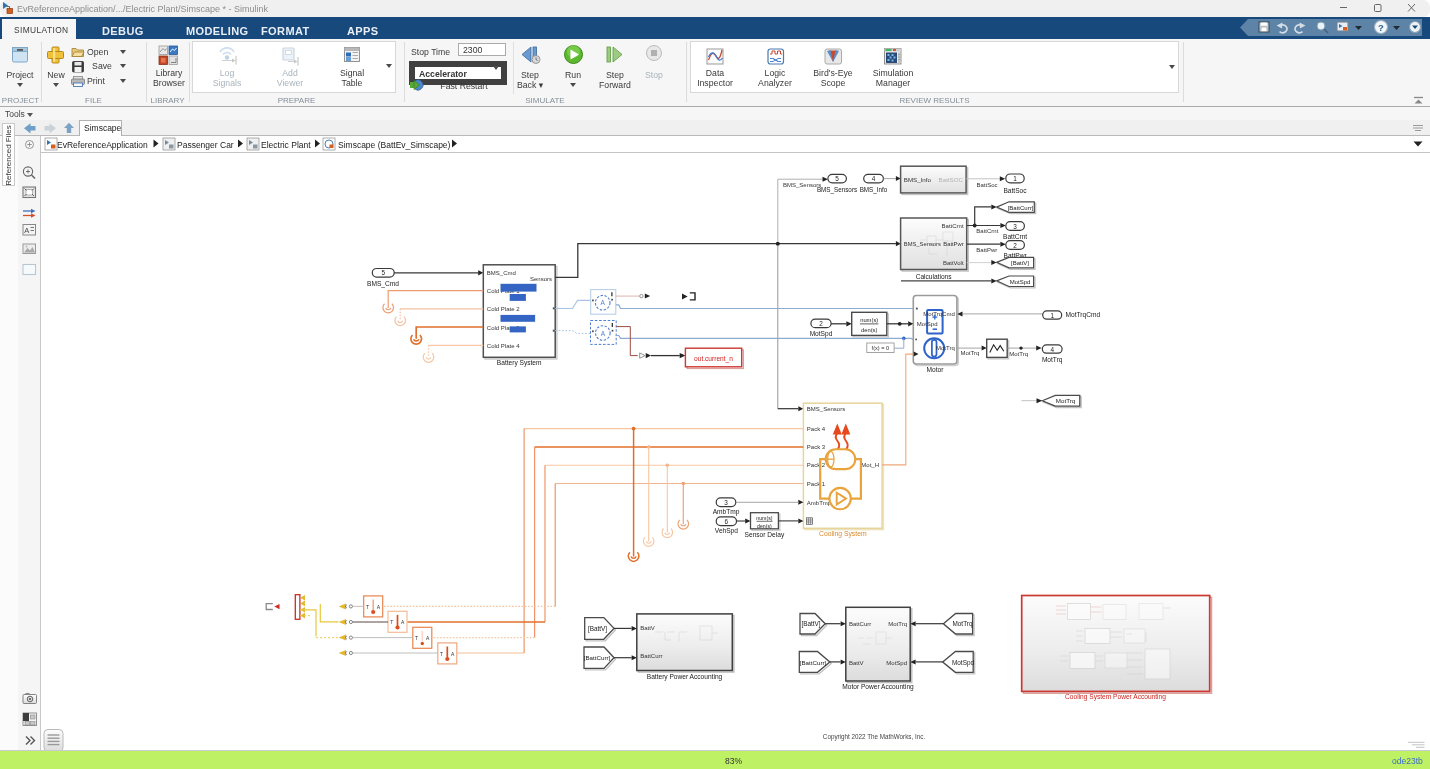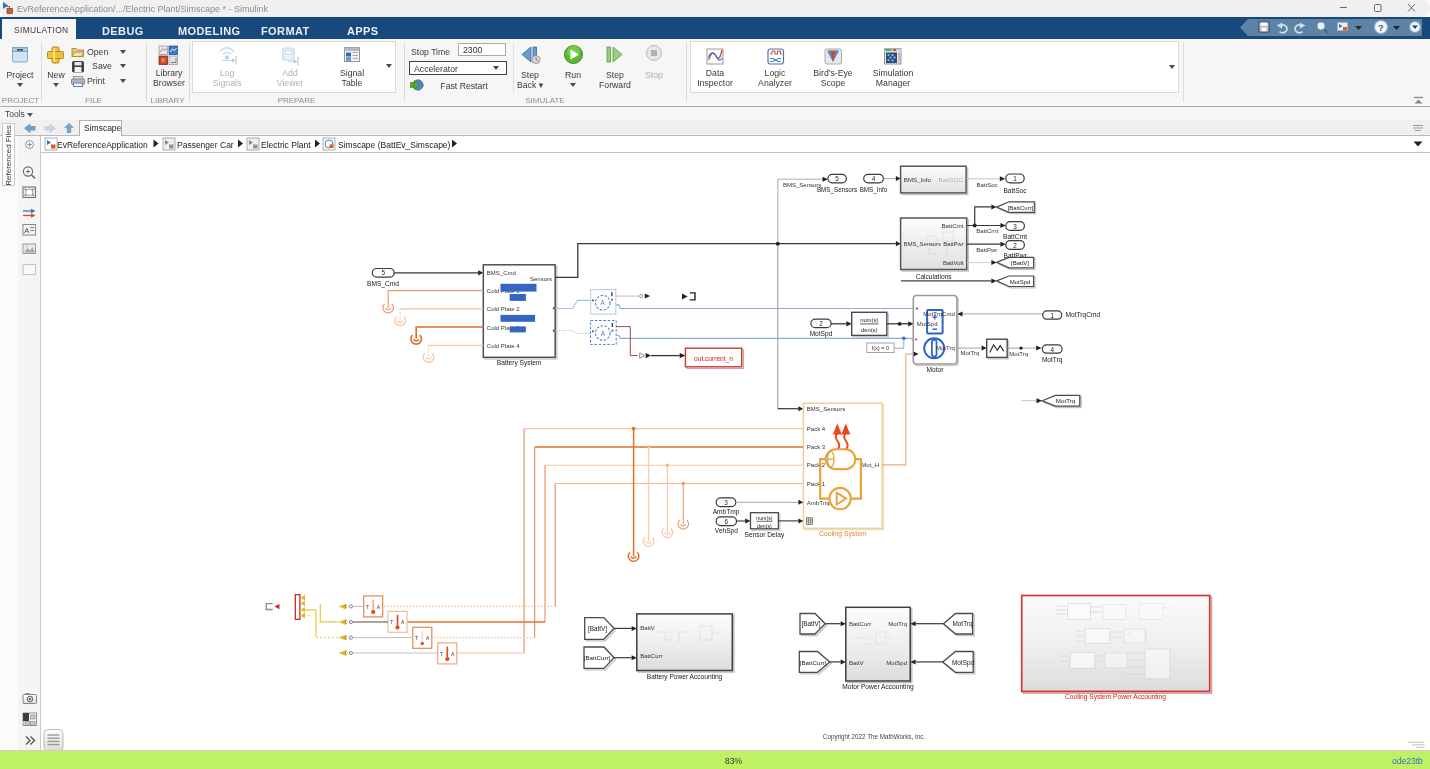--- a/index.html
+++ b/index.html
@@ -45,21 +45,21 @@
     <line x1="10" y1="7.5" x2="17" y2="7.5" stroke="#666" stroke-width="1"></line>
     <rect x="44.5" y="4.5" width="6.5" height="7" fill="none" stroke="#666" stroke-width="1" rx="1"></rect>
     <path d="M78,4 L85,11.5 M85,4 L78,11.5" stroke="#666" stroke-width="1"></path>
   </svg>
 </div>
 <div class="ab" id="tabbar">
   <div class="ab" id="activetab">
       <span>SIMULATION</span>
     </div>
   <div class="tab" style="left:102px;">DEBUG</div>
-  <div class="tab" style="left:178px;">MODELING</div>
+  <div class="tab" style="left:186px;">MODELING</div>
   <div class="tab" style="left:261px;">FORMAT</div>
   <div class="tab" style="left:347px;">APPS</div>
   <svg style="left:1235px;top:1px" width="195" height="20" viewBox="0 0 195 20">
     <polygon points="13,1 187,1 187,18 13,18 5,9.5" fill="#5d83a6"></polygon>
     <g stroke="#e9eef3" fill="none" stroke-width="1.1">
       <rect x="24" y="4" width="10" height="10" fill="#cfd8e0" stroke="#3c4f60"></rect>
       <rect x="26" y="4.5" width="6" height="3" fill="#fff" stroke="none"></rect>
       <rect x="26" y="9" width="6" height="4.5" fill="#fff" stroke="#888" stroke-width="0.6"></rect>
       <path d="M45.5,7.5 a4.5,3.8 0 1 1 -1,6.2" fill="none" stroke="#d3dde5" stroke-width="1.7"></path>
       <polygon points="47.5,4.5 41.5,7.5 47,10.5" fill="#d3dde5" stroke="none"></polygon>
@@ -84,20 +84,21 @@
   <div class="secdiv" style="left:146px;"></div>
   <div class="secdiv" style="left:189px;"></div>
   <div class="secdiv" style="left:404px;"></div>
   <div class="secdiv" style="left:686px;"></div>
   <div class="secdiv" style="left:1183px;"></div>
   <div class="seclabel" style="left:0px;width:41px;">PROJECT</div>
   <div class="seclabel" style="left:41px;width:105px;">FILE</div>
   <div class="seclabel" style="left:146px;width:43px;">LIBRARY</div>
   <div class="seclabel" style="left:189px;width:215px;">PREPARE</div>
   <div class="seclabel" style="left:404px;width:282px;">SIMULATE</div>
+  <div class="seclabel" style="left:686px;width:497px;">REVIEW RESULTS</div>
 
   <div class="rtext" style="left:2px;top:31px;width:36px;">Project</div>
   <div class="dd" style="left:16.5px;top:44px;"></div>
 
   <div class="rtext" style="left:44px;top:31px;width:24px;">New</div>
   <div class="dd" style="left:52.5px;top:44px;"></div>
   <div class="rtext" style="left:87px;top:8px;width:30px;text-align:left;">Open</div>
   <div class="rtext" style="left:87px;top:22px;width:30px;text-align:center;">Save</div>
   <div class="rtext" style="left:87px;top:37px;width:30px;text-align:left;">Print</div>
   <div class="dd" style="left:120px;top:11px;"></div>
@@ -109,21 +110,21 @@
   <div class="whitebox" style="left:192px;top:2px;width:204px;height:52px;"></div>
   <div class="rtext rgray" style="left:209px;top:29px;width:36px;">Log<br>Signals</div>
   <div class="rtext rgray" style="left:272px;top:29px;width:36px;">Add<br>Viewer</div>
   <div class="rtext" style="left:334px;top:29px;width:36px;">Signal<br>Table</div>
   <div class="dd" style="left:386px;top:25px;"></div>
 
   <div class="rtext" style="left:411px;top:8px;width:44px;text-align:left;">Stop Time</div>
   <div class="ab" style="left:458px;top:4px;width:48px;height:13px;background:#fff;border:1px solid #ababab;box-sizing:border-box;">
       <span style="position:absolute;left:4px;top:1px;font-size:8.7px;color:#333;">2300</span>
     </div>
-  <div class="ab" style="left:409px;top:22px;width:98px;height:14px;background:#fff;border:1px solid #404040;box-sizing:border-box;">
+  <div class="ab" style="left:409px;top:22px;width:98px;height:24px;background:#fff;border:6px solid #404040;box-sizing:border-box;font-weight:bold;">
       <span style="position:absolute;left:4px;top:2px;font-size:8.7px;color:#333;">Accelerator</span>
     </div>
   <div class="dd" style="left:493px;top:27px;"></div>
   <div class="rtext" style="left:403px;top:42px;width:50px;text-align:center;margin-left:36px;">Fast Restart</div>
   <div class="ab" style="left:513px;top:3px;width:1px;height:52px;background:#e0e0e0;"></div>
   <div class="rtext" style="left:512px;top:31px;width:36px;">Step<br>Back ▾</div>
   <div class="rtext" style="left:555px;top:31px;width:36px;">Run</div>
   <div class="dd" style="left:569.5px;top:44px;"></div>
   <div class="rtext" style="left:594px;top:31px;width:42px;">Step<br>Forward</div>
   <div class="rtext rgray" style="left:636px;top:31px;width:36px;">Stop</div>

